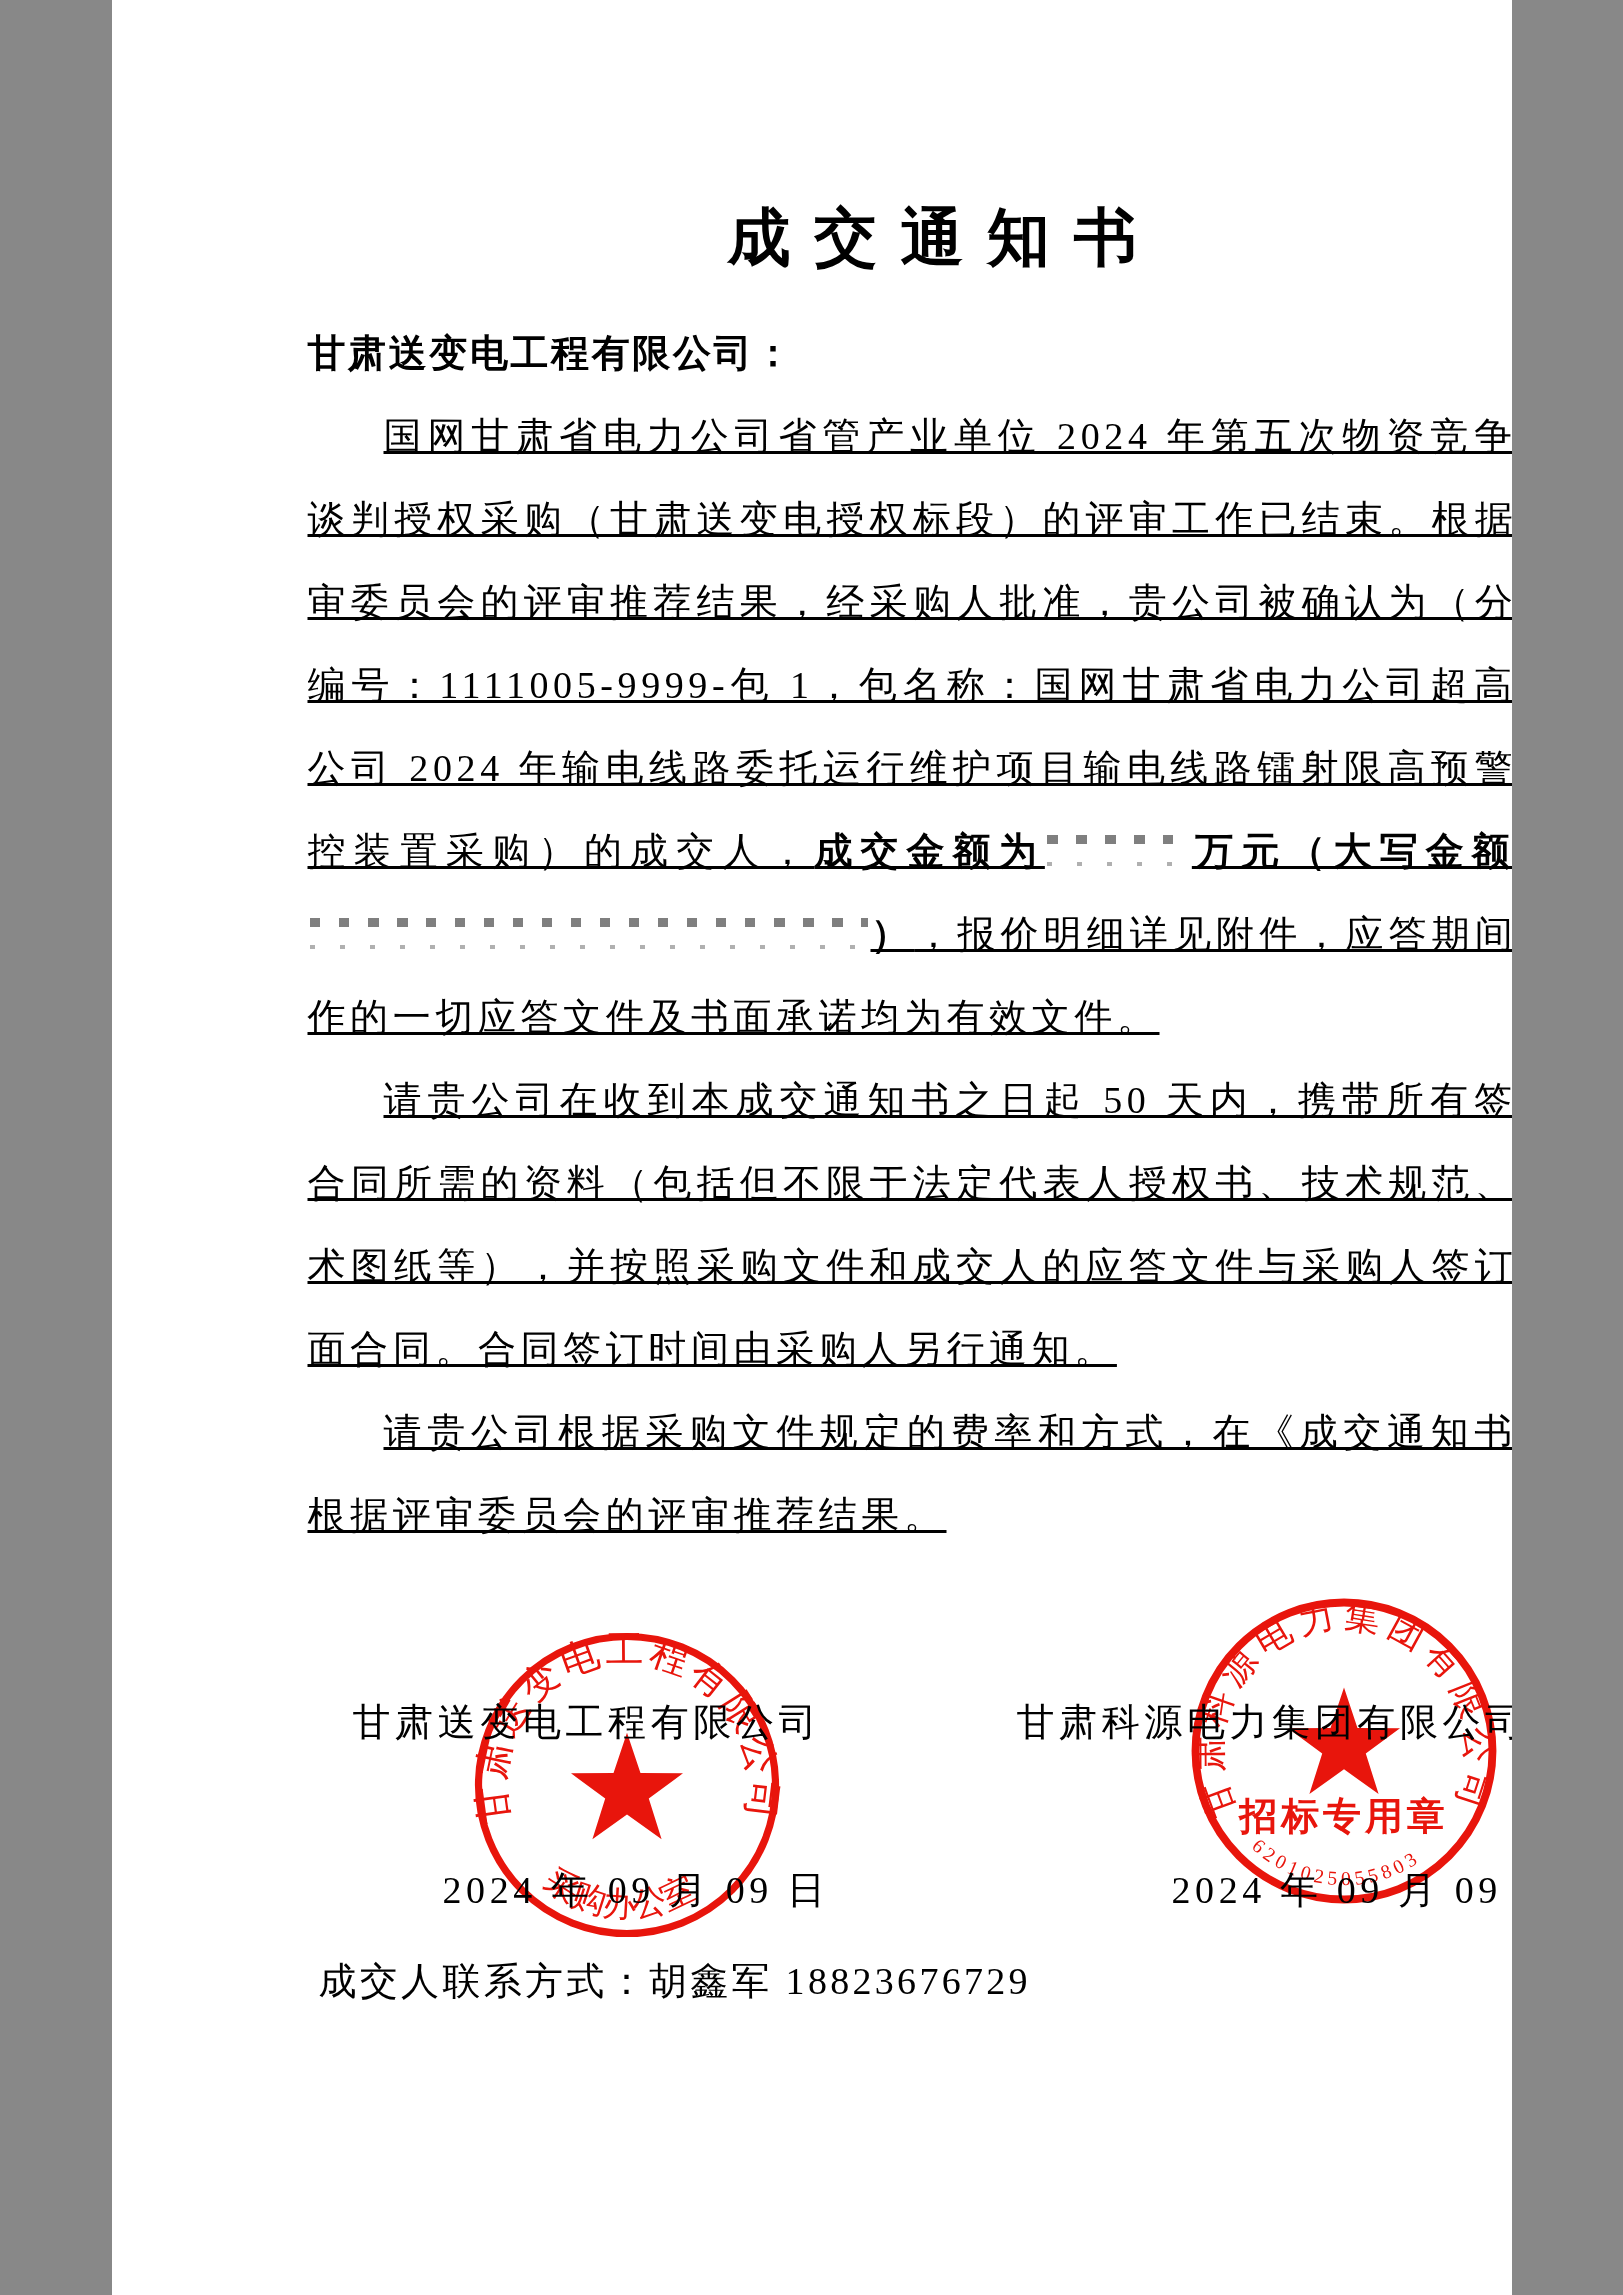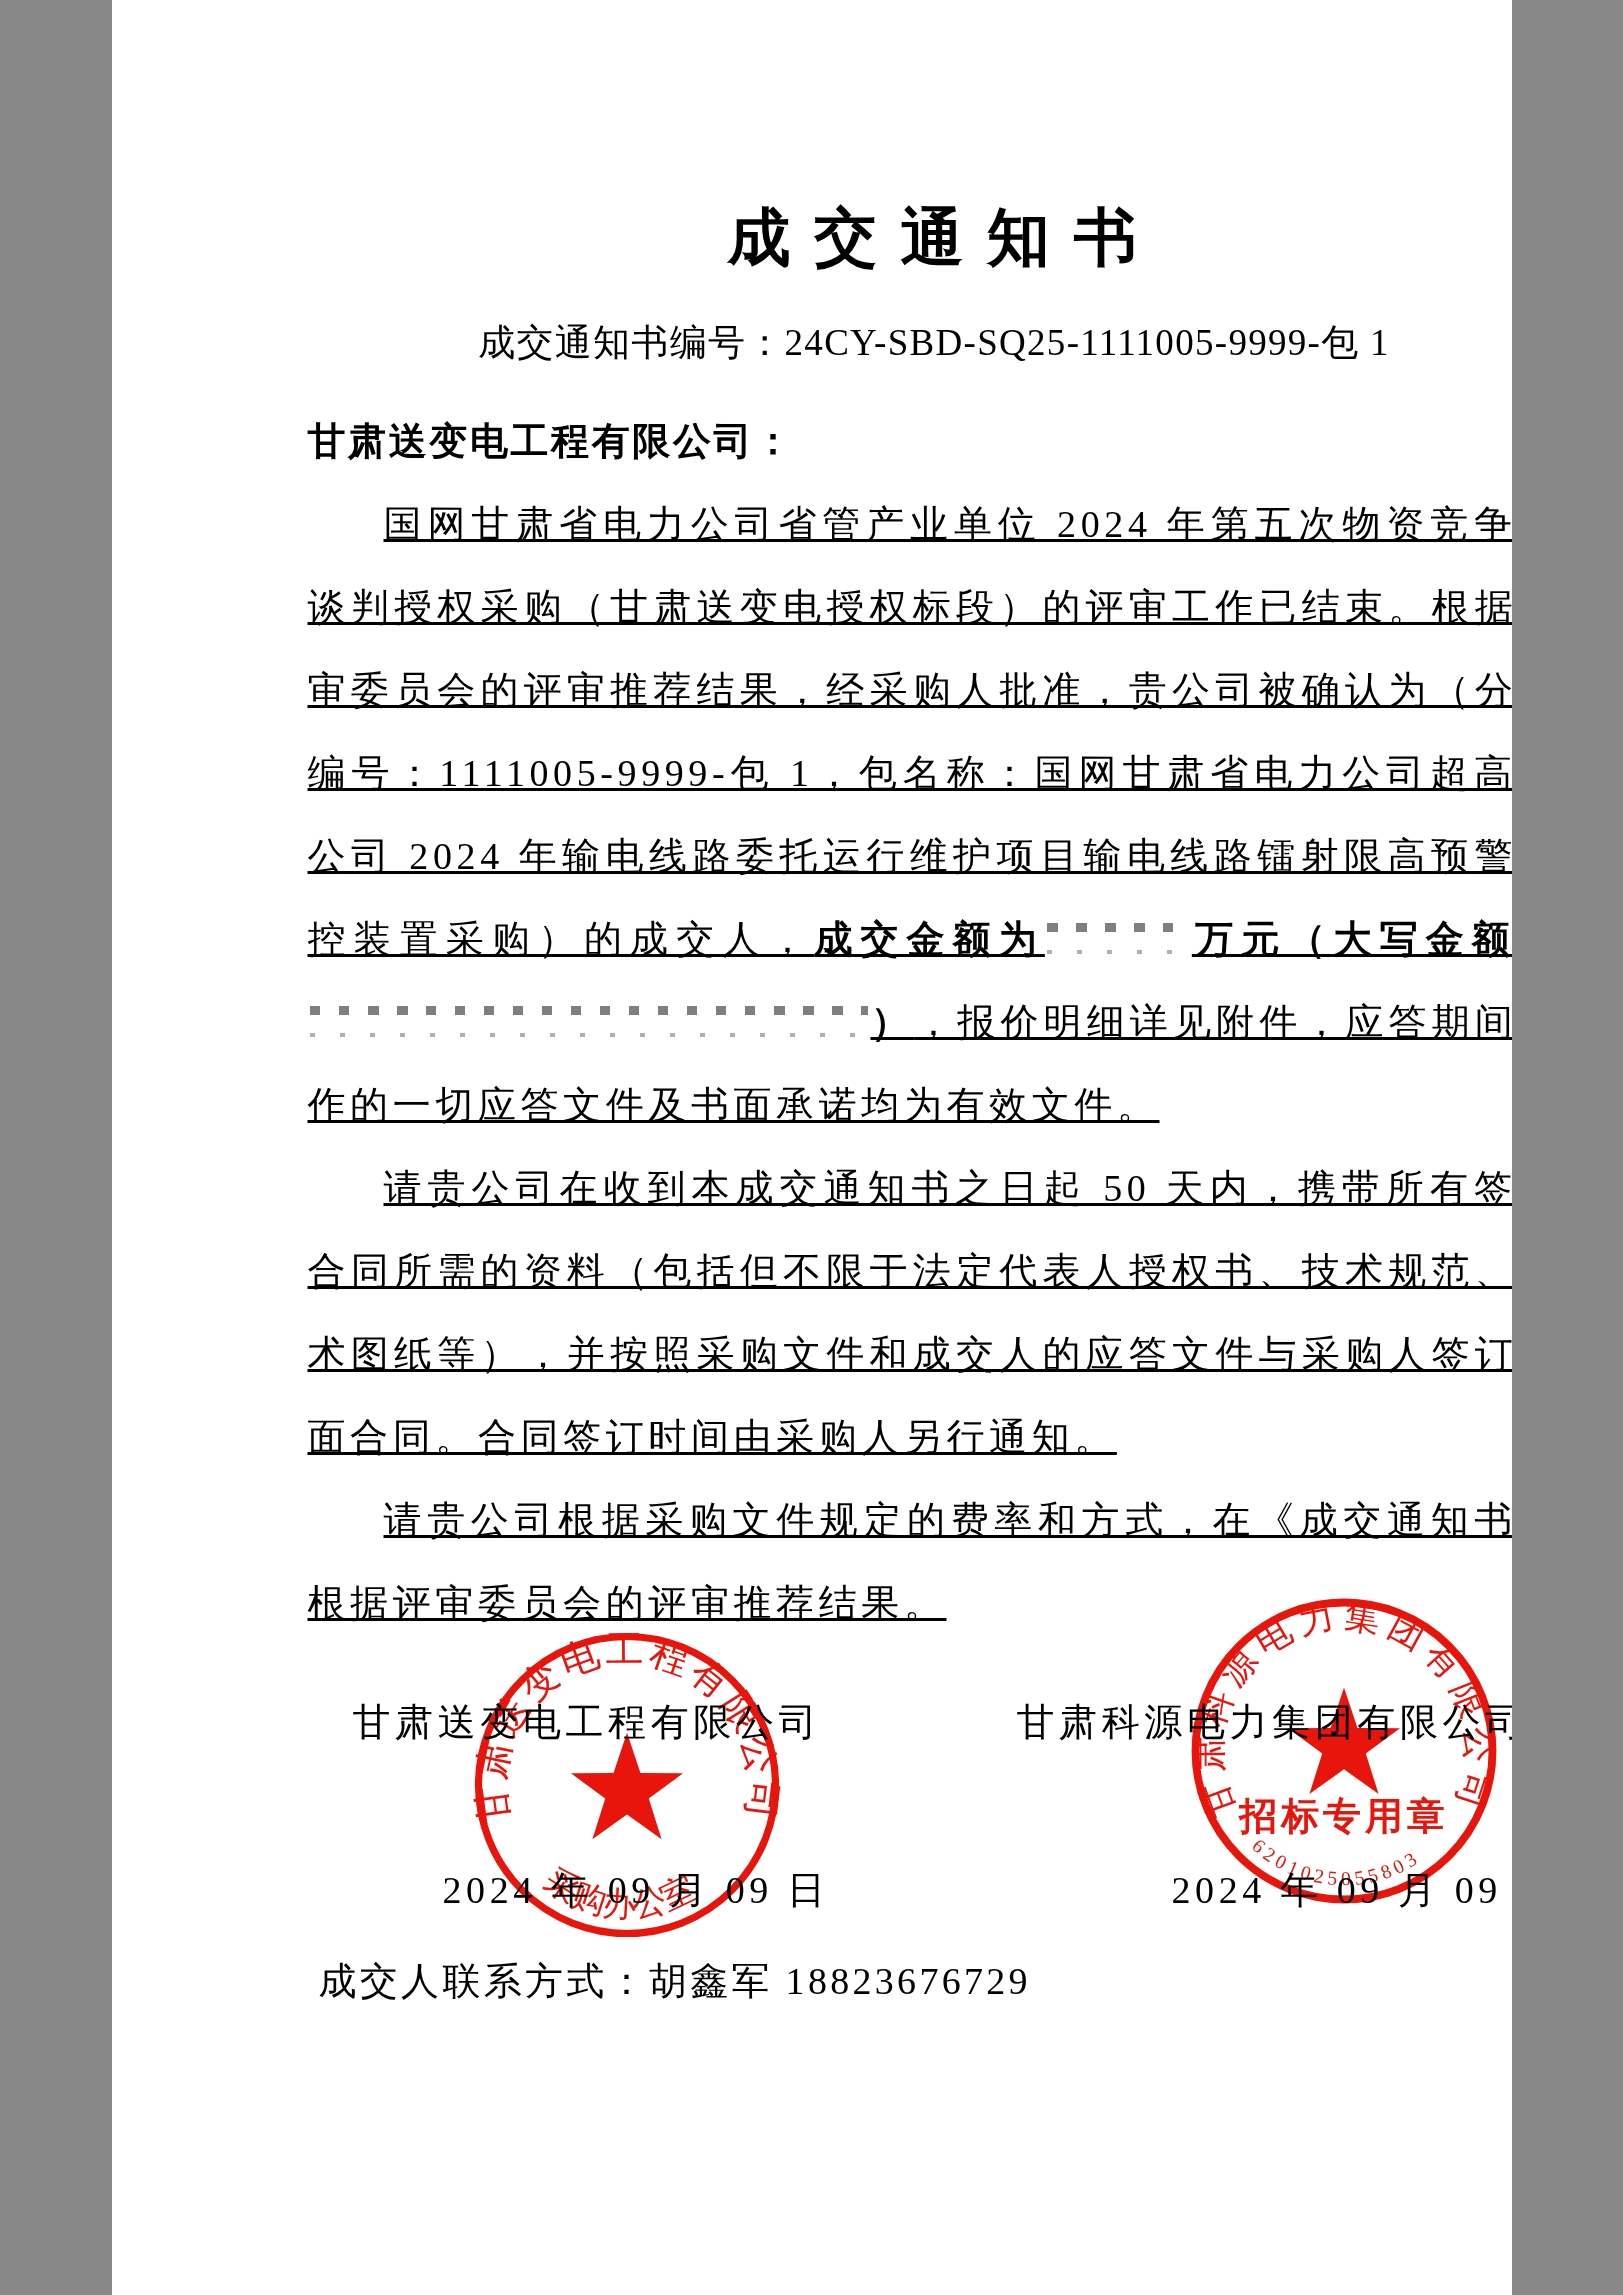--- a/index.html
+++ b/index.html
@@ -387,21 +387,20 @@
       <rect x="18" y="24" width="1" height="1" fill="#000"></rect>
       <rect x="19" y="24" width="1" height="1" fill="#000"></rect>
       <rect x="20" y="24" width="1" height="1" fill="#000"></rect>
       <rect x="23" y="24" width="1" height="1" fill="#000"></rect>
       <rect x="24" y="24" width="1" height="1" fill="#000"></rect>
     </svg>
 
   <div class="content">
     <h1 class="doc-title">成 交 通 知 书</h1>
 
-    <div class="notice-no">成交通知书编号：24CY-SBD-SQ25-1111005-9999-包 1</div>
 
     <div class="addressee">甘肃送变电工程有限公司：</div>
 
     <p class="body-p first"><span>国网甘肃省电力公司省管产业单位 2024 年第五次物资竞争性谈判授权采购（甘肃送变电授权标段）的评审工作已结束。根据评审委员会的评审推荐结果，经采购人批准，贵公司被确认为（分包编号：1111005-9999-包 1，包名称：国网甘肃省电力公司超高压公司 2024 年输电线路委托运行维护项目输电线路镭射限高预警监控装置采购）的成交人，</span><span class="amt"><span>成交金额为</span><span class="redact redact-num"></span><span>万元（大写金额：</span><span class="redact redact-cap"></span><span>）</span></span><span>，报价明细详见附件，应答期间所作的一切应答文件及书面承诺均为有效文件。</span></p>
 
     <p class="body-p">请贵公司在收到本成交通知书之日起 50 天内，携带所有签订合同所需的资料（包括但不限于法定代表人授权书、技术规范、技术图纸等），并按照采购文件和成交人的应答文件与采购人签订书面合同。合同签订时间由采购人另行通知。</p>
 
     <p class="body-p">请贵公司根据采购文件规定的费率和方式，在《成交通知书》根据评审委员会的评审推荐结果。</p>
   </div>
 

